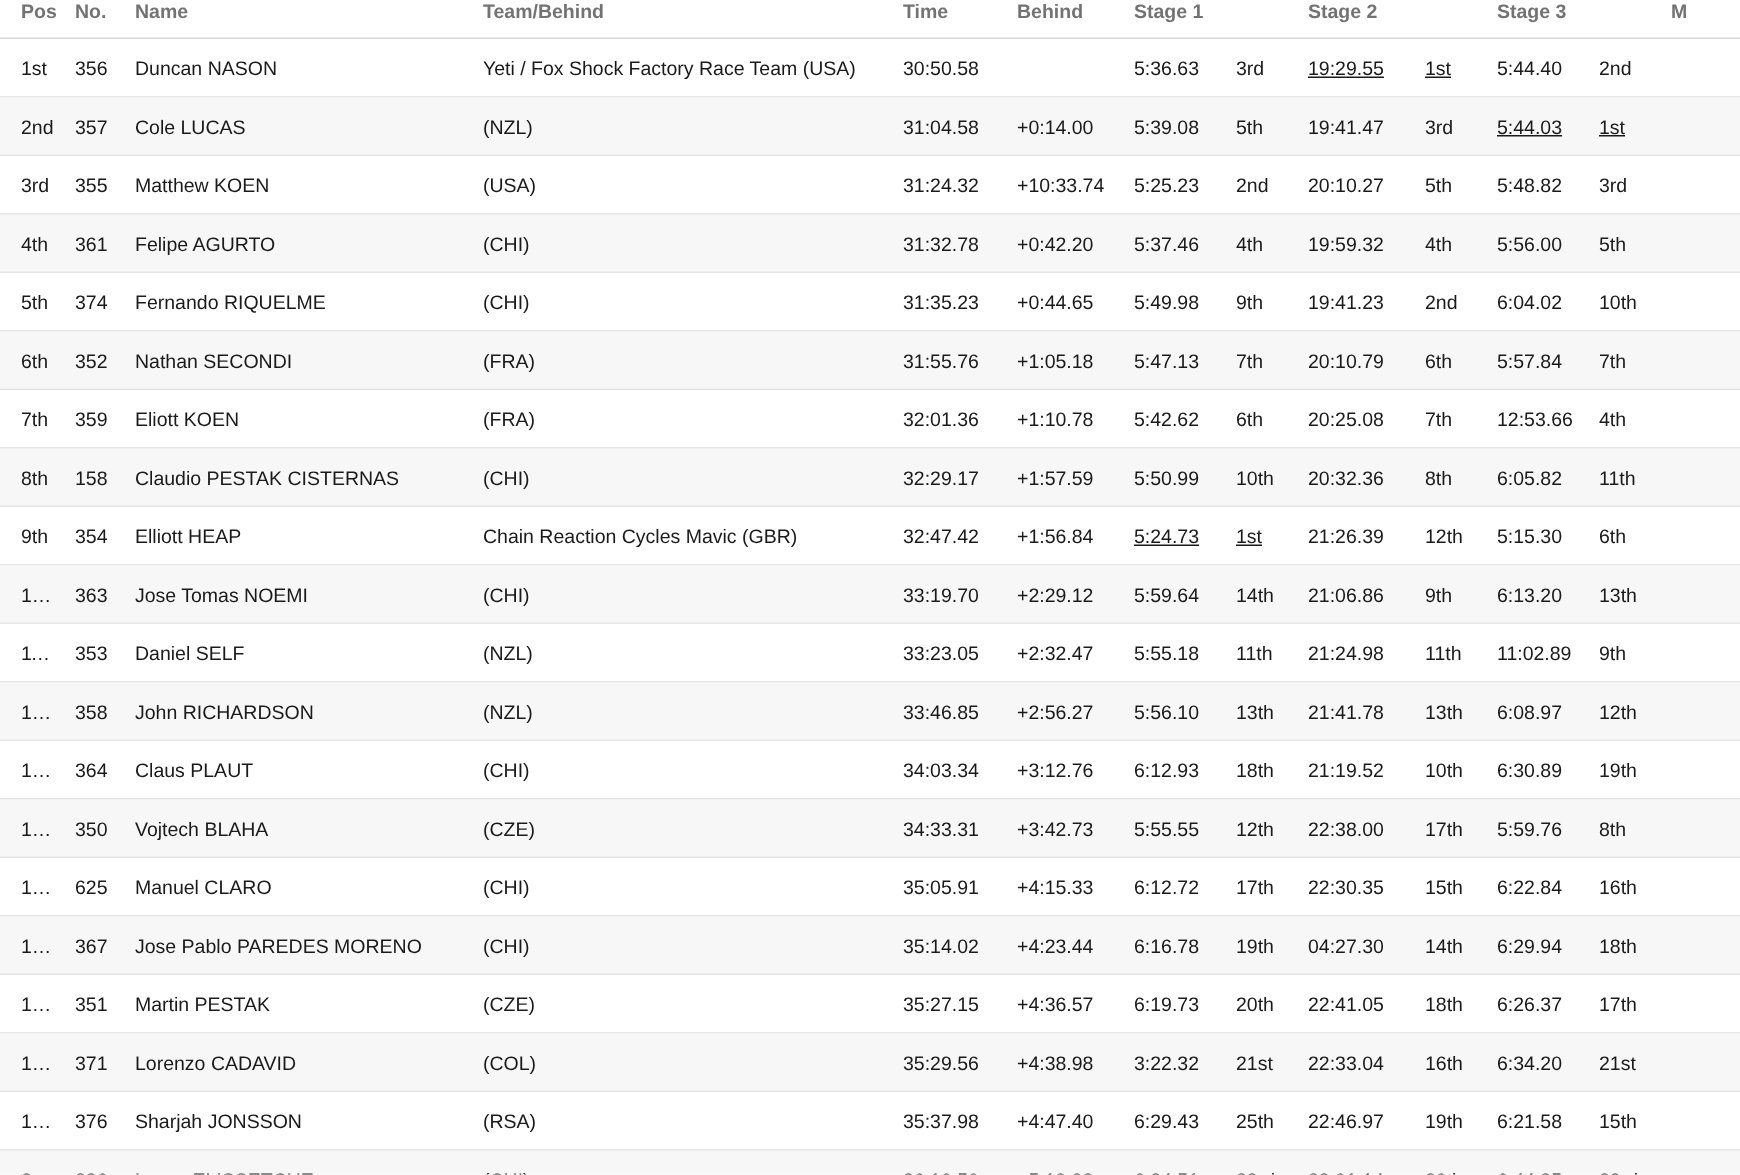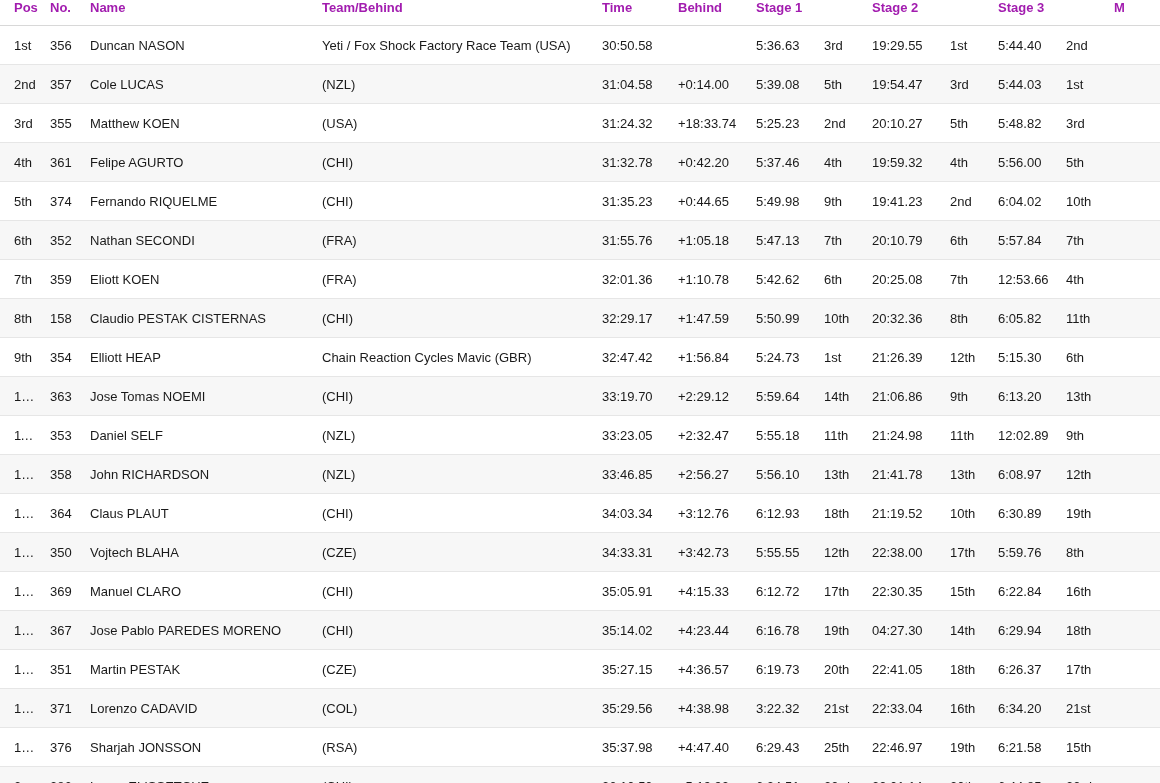--- a/index.html
+++ b/index.html
@@ -21,21 +21,21 @@
   }
   table.results {
     border-collapse: collapse;
     width: 1220px;
     table-layout: fixed;
   }
   table.results thead th {
     text-align: left;
     font-weight: bold;
     font-size: 13px;
-    color: #a21caf;
+    color: #737373;
     padding: 0 6px 10px 6px;
     border-bottom: 1px solid #d8d8d8;
     vertical-align: bottom;
     white-space: nowrap;
   }
   table.results tbody td {
     padding: 12px 6px 11px 6px;
     border-bottom: 1px solid #e6e6e6;
     font-size: 13px;
     color: #1a1a1a;
@@ -55,20 +55,21 @@
   .col-time   { width: 76px; }
   .col-behind { width: 78px; }
   .col-s1     { width: 68px; }
   .col-s1r    { width: 48px; }
   .col-s2     { width: 78px; }
   .col-s2r    { width: 48px; }
   .col-s3     { width: 68px; }
   .col-s3r    { width: 48px; }
   .col-s4     { width: 112px; }
   .best {
+    text-decoration: underline;
   }
   .first-col { padding-left: 14px !important; }
 </style>
 </head>
 <body>
 
 <div class="results-wrap">
   <table class="results">
     <colgroup>
       <col class="col-pos">
@@ -120,33 +121,33 @@
         </tr>
         <tr class="alt">
           <td class="first-col">2nd</td>
           <td>357</td>
           <td>Cole LUCAS</td>
           <td>(NZL)</td>
           <td>31:04.58</td>
           <td>+0:14.00</td>
           <td>5:39.08</td>
           <td>5th</td>
-          <td>19:54.47</td>
+          <td>19:41.47</td>
           <td>3rd</td>
           <td><span class="best">5:44.03</span></td>
           <td><span class="best">1st</span></td>
           <td></td>
         </tr>
         <tr>
           <td class="first-col">3rd</td>
           <td>355</td>
           <td>Matthew KOEN</td>
           <td>(USA)</td>
           <td>31:24.32</td>
-          <td>+18:33.74</td>
+          <td>+10:33.74</td>
           <td>5:25.23</td>
           <td>2nd</td>
           <td>20:10.27</td>
           <td>5th</td>
           <td>5:48.82</td>
           <td>3rd</td>
           <td></td>
         </tr>
         <tr class="alt">
           <td class="first-col">4th</td>
@@ -207,21 +208,21 @@
           <td>12:53.66</td>
           <td>4th</td>
           <td></td>
         </tr>
         <tr class="alt">
           <td class="first-col">8th</td>
           <td>158</td>
           <td>Claudio PESTAK CISTERNAS</td>
           <td>(CHI)</td>
           <td>32:29.17</td>
-          <td>+1:47.59</td>
+          <td>+1:57.59</td>
           <td>5:50.99</td>
           <td>10th</td>
           <td>20:32.36</td>
           <td>8th</td>
           <td>6:05.82</td>
           <td>11th</td>
           <td></td>
         </tr>
         <tr>
           <td class="first-col">9th</td>
@@ -257,21 +258,21 @@
           <td class="first-col">11th</td>
           <td>353</td>
           <td>Daniel SELF</td>
           <td>(NZL)</td>
           <td>33:23.05</td>
           <td>+2:32.47</td>
           <td>5:55.18</td>
           <td>11th</td>
           <td>21:24.98</td>
           <td>11th</td>
-          <td>12:02.89</td>
+          <td>11:02.89</td>
           <td>9th</td>
           <td></td>
         </tr>
         <tr class="alt">
           <td class="first-col">12th</td>
           <td>358</td>
           <td>John RICHARDSON</td>
           <td>(NZL)</td>
           <td>33:46.85</td>
           <td>+2:56.27</td>
@@ -308,21 +309,21 @@
           <td>5:55.55</td>
           <td>12th</td>
           <td>22:38.00</td>
           <td>17th</td>
           <td>5:59.76</td>
           <td>8th</td>
           <td></td>
         </tr>
         <tr>
           <td class="first-col">15th</td>
-          <td>369</td>
+          <td>625</td>
           <td>Manuel CLARO</td>
           <td>(CHI)</td>
           <td>35:05.91</td>
           <td>+4:15.33</td>
           <td>6:12.72</td>
           <td>17th</td>
           <td>22:30.35</td>
           <td>15th</td>
           <td>6:22.84</td>
           <td>16th</td>

